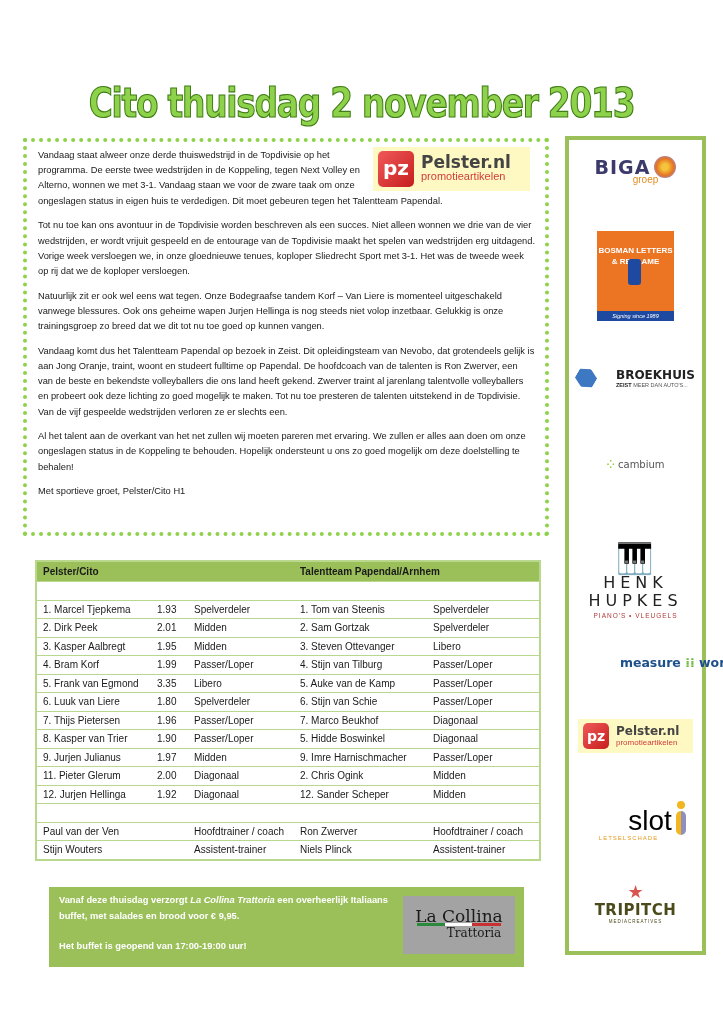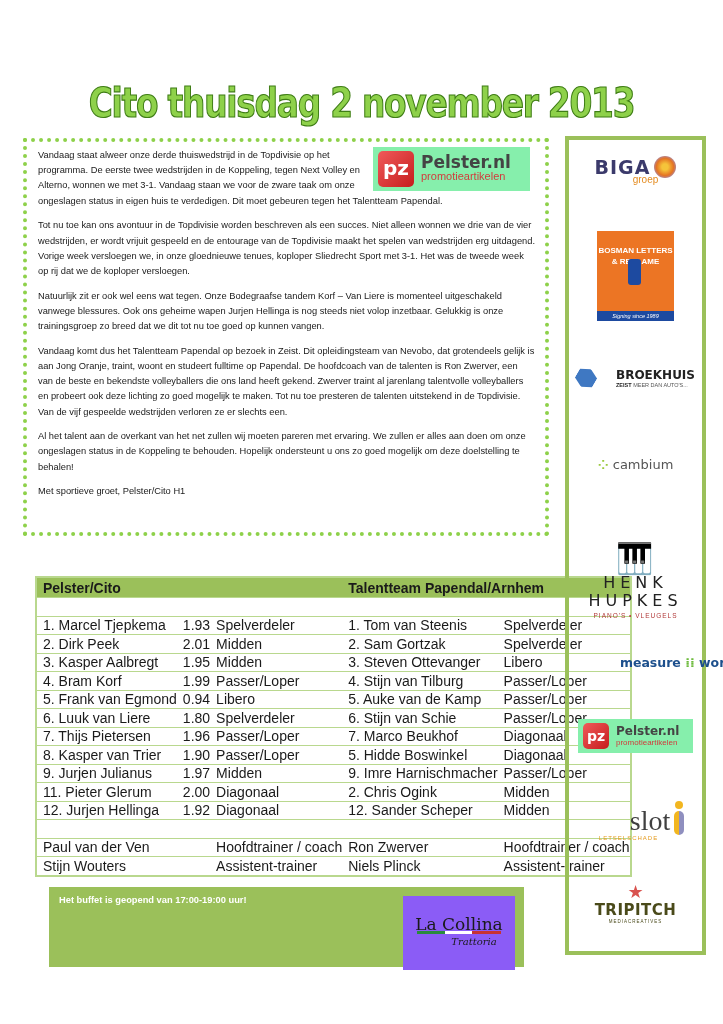--- a/index.html
+++ b/index.html
@@ -9,67 +9,67 @@
     font-family:"DejaVu Sans", sans-serif; font-weight:bold; font-size:40px; letter-spacing:-1.5px;
     color:#8ed14a; -webkit-text-stroke:1.2px #3f7d16; transform:scaleX(0.82); transform-origin:center;
   }
   .article {
     position:absolute; left:23px; top:138px; width:526px; height:398px;
     border:4px dotted #8ed14a; box-sizing:border-box; padding:6px 10px 0 11px;
     font-size:9.3px; line-height:15.2px;
   }
   .article h2 { font-size:9.3px; margin:0 0 9px 0; font-weight:bold; }
   .article p { margin:0 0 9.5px 0; }
-  .pz-logo { float:right; width:157px; height:44px; margin:-1px 5px 0 10px; background:#86efac; display:flex; align-items:center; }
+  .pz-logo { float:right; width:157px; height:44px; margin:-1px 5px 0 10px; background:#fef9c3; display:flex; align-items:center; }
   .pz-mark { width:36px; height:36px; margin-left:5px; border-radius:5px; background:linear-gradient(135deg,#f05a5a,#c61d1d); color:#fff; font-weight:bold; font-size:20px; display:flex; align-items:center; justify-content:center; font-family:"DejaVu Sans", sans-serif; }
   .pz-text { margin-left:7px; line-height:14px; }
   .pz-text .big { font-family:"DejaVu Sans", sans-serif; font-weight:bold; font-size:17px; color:#444; display:block; }
   .pz-text .small { font-size:11px; color:#d13c3c; display:block; }
   .pz-logo.sm { width:115px; height:34px; float:none; margin:0; }
   .pz-logo.sm .pz-mark { width:26px; height:26px; font-size:14px; }
   .pz-logo.sm .pz-text .big { font-size:12px; }
   .pz-logo.sm .pz-text .small { font-size:8px; line-height:10px; }
 
-  .roster { position:absolute; left:35px; top:576px; width:506px; border-collapse:collapse; font-size:14px; }
+  .roster { position:absolute; left:35px; top:560px; width:506px; border-collapse:collapse; font-size:10px; }
   .roster td { border-top:1.5px solid #b9d88e; height:17.5px; padding:0 0 0 6px; white-space:nowrap; }
   .roster { border:2px solid #b9d88e; }
   .roster tr.head td { background:#9bc05a; font-weight:bold; color:#1a1a1a; height:19px; }
   .roster col.c1 { width:115px; } .roster col.c2 { width:37px; } .roster col.c3 { width:106px; } .roster col.c4 { width:133px; }
 
   .promo { position:absolute; left:49px; top:887px; width:475px; height:80px; background:#9bc05a; color:#fff; font-weight:bold; font-size:9.3px; line-height:15.5px; box-sizing:border-box; padding:6px 0 0 10px; }
   .promo p { margin:0 0 15px 0; width:330px; }
   .promo em { font-style:italic; font-weight:bold; }
-  .collina { position:absolute; right:9px; top:9px; width:112px; height:74px; background:#8b5cf6; display:flex; flex-direction:column; align-items:center; justify-content:center; }
+  .collina { position:absolute; right:9px; top:9px; width:112px; height:58px; background:#a3a3a3; display:flex; flex-direction:column; align-items:center; justify-content:center; }
   .collina .name { font-family:"DejaVu Serif", serif; font-size:17px; color:#1a1a1a; font-weight:normal; }
   .collina .stripe { width:84px; height:3px; background:linear-gradient(to right,#2a8a3c 0 33%,#ffffff 33% 66%,#c83232 66%); margin-top:-2px; }
-  .collina .sub { font-family:"DejaVu Serif", serif; font-size:10px; color:#1a1a1a; margin-left:30px; font-weight:normal;font-style:italic; }
+  .collina .sub { font-family:"DejaVu Serif", serif; font-size:12px; color:#1a1a1a; margin-left:30px; font-weight:normal; }
 
   .sponsors { position:absolute; left:565px; top:136px; width:141px; height:819px; border:4px solid #9bc05a; box-sizing:border-box; }
   .sp { position:absolute; left:0; width:133px; display:flex; flex-direction:column; align-items:center; justify-content:center; }
   .biga .b { font-family:"DejaVu Sans", sans-serif; font-weight:bold; font-size:19px; color:#3b3a6b; letter-spacing:1px; }
   .biga .g { font-size:10px; color:#e48b1f; margin-top:-4px; margin-left:20px; }
   .biga-row { display:flex; align-items:center; gap:4px; }
   .sun { width:22px; height:22px; border-radius:50%; background:radial-gradient(circle,#f5c43a 20%,#e57424 55%,#9a8bc9 80%,transparent 82%); }
   .bosman { width:77px; height:90px; background:#ec7524; position:relative; }
   .bosman .t { position:absolute; left:0; top:14px; width:77px; text-align:center; color:#fff; font-weight:bold; font-size:8px; line-height:11px; }
   .bosman .bar { position:absolute; left:0; bottom:0; width:77px; height:10px; background:#1d4aa0; color:#fff; font-size:5.5px; text-align:center; line-height:10px; font-style:italic; }
   .bosman .pen { position:absolute; left:31px; top:28px; width:13px; height:26px; background:#1d4aa0; border-radius:3px; }
   .broek-row { display:flex; align-items:flex-start; gap:20px; }
   .cube { width:20px; height:20px; background:#3f78c2; transform:rotate(30deg); clip-path:polygon(50% 0,100% 25%,100% 75%,50% 100%,0 75%,0 25%); }
   .broek .b { font-family:"DejaVu Sans", sans-serif; font-weight:bold; font-size:12px; color:#222; }
   .broek .s { font-size:5.5px; color:#555; } .broek .s b { color:#222; }
-  .cambium { font-family:"DejaVu Sans", sans-serif; font-size:13px; color:#555; }
+  .cambium { font-family:"DejaVu Sans", sans-serif; font-size:10px; color:#555; }
   .cambium .dot { color:#9bc93e; font-weight:bold; }
   .piano { font-size:30px; line-height:30px; color:#111; }
   .henk .n { font-family:"DejaVu Sans", sans-serif; font-size:16px; letter-spacing:5px; color:#222; line-height:18px; text-align:center; }
   .henk .p { font-size:6.5px; color:#b23a3a; letter-spacing:1px; margin-top:2px; }
   .measure { font-family:"DejaVu Sans", sans-serif; font-weight:bold; font-size:12.5px; color:#1c4f8c; }
   .measure .w { color:#6dbb3c; }
   .slot-row { display:flex; align-items:flex-end; gap:3px; }
-  .slot .s { font-family:Liberation Serif, serif; font-size:28px; color:#404040; line-height:28px;margin-left:44px; }
+  .slot .s { font-family:Liberation Sans, sans-serif; font-size:28px; color:#000000; line-height:28px;margin-left:44px; }
   .slot .fig { width:12px; height:34px; position:relative; }
   .slot .fig::before { content:""; position:absolute; left:2px; top:0; width:8px; height:8px; border-radius:50%; background:#f2b620; }
   .slot .fig::after { content:""; position:absolute; left:1px; top:10px; width:10px; height:24px; border-radius:5px; background:linear-gradient(to right,#f2b620 50%,#8f8fbf 50%); }
   .slot .l { font-size:6px; color:#e49a1d; letter-spacing:1px; margin-right:14px; }
   .tri .star { color:#d9534f; font-size:18px; line-height:18px; }
   .tri .t { font-family:"DejaVu Sans", sans-serif; font-weight:bold; font-size:15px; color:#4a4a1a; letter-spacing:0.5px; }
   .tri .s { font-size:4.5px; color:#4a4a1a; letter-spacing:1px; }
 </style>
 </head>
 <body>
@@ -131,21 +131,21 @@
       </tr>
       <tr>
         <td>4. Bram Korf</td>
         <td>1.99</td>
         <td>Passer/Loper</td>
         <td>4. Stijn van Tilburg</td>
         <td>Passer/Loper</td>
       </tr>
       <tr>
         <td>5. Frank van Egmond</td>
-        <td>0.94</td>
+        <td>3.35</td>
         <td>Libero</td>
         <td>5. Auke van de Kamp</td>
         <td>Passer/Loper</td>
       </tr>
       <tr>
         <td>6. Luuk van Liere</td>
         <td>1.80</td>
         <td>Spelverdeler</td>
         <td>6. Stijn van Schie</td>
         <td>Passer/Loper</td>
@@ -199,20 +199,21 @@
         <td>Stijn Wouters</td>
         <td></td>
         <td>Assistent-trainer</td>
         <td>Niels Plinck</td>
         <td>Assistent-trainer</td>
       </tr>
     </tbody>
 </table>
 
 <div class="promo">
+  <p><span>Vanaf deze thuisdag verzorgt </span><em>La Collina Trattoria</em><span> een overheerlijk Italiaans buffet, met salades en brood voor € 9,95.</span></p>
   <p>Het buffet is geopend van 17:00-19:00 uur!</p>
   <div class="collina">
     <span class="name">La Collina</span>
     <span class="stripe"></span>
     <span class="sub">Trattoria</span>
   </div>
 </div>
 
 <div class="sponsors">
   <div class="sp biga" style="top:10px;height:40px;">

